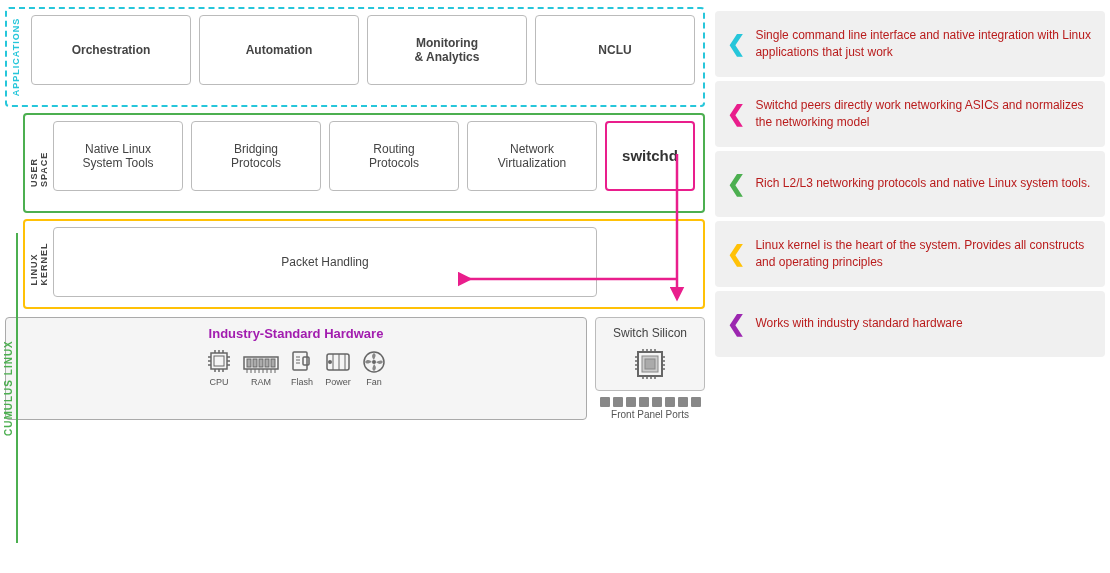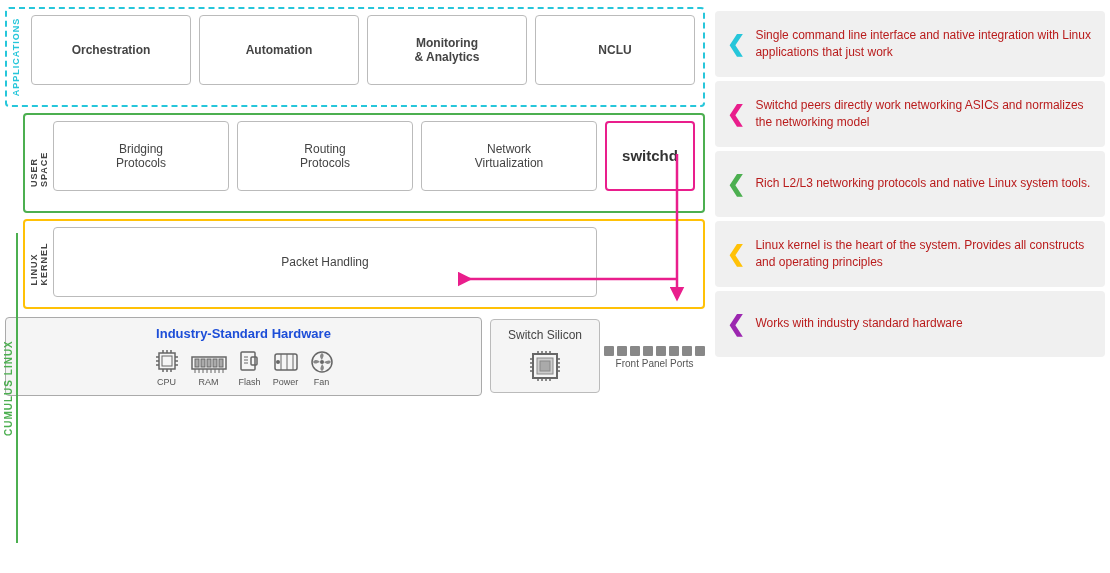--- a/index.html
+++ b/index.html
@@ -162,21 +162,21 @@
     .hardware-section {
       border: 1px solid #aaa;
       background: #f5f5f5;
       border-radius: 4px;
       padding: 8px 12px;
       flex: 1;
     }
     .hardware-title {
       font-size: 13px;
       font-weight: bold;
-      color: #1d4ed8;
+      color: #a21caf;
       text-align: center;
       margin-bottom: 6px;
     }
     .hw-icons-row {
       display: flex;
       gap: 10px;
       justify-content: center;
       align-items: flex-end;
     }
     .hw-icon-item {
@@ -286,20 +286,24 @@
         </div>
       </div>
     </div>
 
     <div style="display:flex; gap:0; position:relative; flex-direction:column; gap:6px; padding-left:18px;">
       <div class="cumulus-label">CUMULUS LINUX</div>
 
       <div class="userspace-section">
         <span class="userspace-label">USER SPACE</span>
         <div class="userspace-row">
+          <div class="box">
+            <span style="white-space:pre-line">Native Linux
+System Tools</span>
+          </div>
           <div class="box">
             <span style="white-space:pre-line">Bridging
 Protocols</span>
           </div>
           <div class="box">
             <span style="white-space:pre-line">Routing
 Protocols</span>
           </div>
           <div class="box">
             <span style="white-space:pre-line">Network
@@ -408,21 +412,21 @@
               <path d="M13 11 C14 8, 16 6, 13 4 C10 6, 11 9, 13 11Z" fill="#888"></path>
               <path d="M15 13 C18 12, 20 10, 22 13 C20 16, 17 15, 15 13Z" fill="#888"></path>
               <path d="M13 15 C12 18, 10 20, 13 22 C16 20, 15 17, 13 15Z" fill="#888"></path>
               <path d="M11 13 C8 14, 6 16, 4 13 C6 10, 9 11, 11 13Z" fill="#888"></path>
             </svg>
             <span>Fan</span>
           </div>
         </div>
       </div>
 
-      <div style="display:flex; flex-direction:row; align-items:center; gap:4px;">
+      <div style="display:flex; flex-direction:column; align-items:center; gap:4px;">
         <div class="switch-silicon-box">
           <div class="switch-silicon-label">Switch Silicon</div>
           <svg width="36" height="36" viewBox="0 0 36 36">
             <rect x="6" y="6" width="24" height="24" fill="none" stroke="#666" stroke-width="2"></rect>
             <rect x="10" y="10" width="16" height="16" fill="#ccc" stroke="#888" stroke-width="1"></rect>
             <rect x="13" y="13" width="10" height="10" fill="#aaa" stroke="#888" stroke-width="1"></rect>
             <line x1="11" y1="3" x2="11" y2="6" stroke="#666" stroke-width="1.5"></line>
             <line x1="15" y1="3" x2="15" y2="6" stroke="#666" stroke-width="1.5"></line>
             <line x1="19" y1="3" x2="19" y2="6" stroke="#666" stroke-width="1.5"></line>
             <line x1="23" y1="3" x2="23" y2="6" stroke="#666" stroke-width="1.5"></line>

